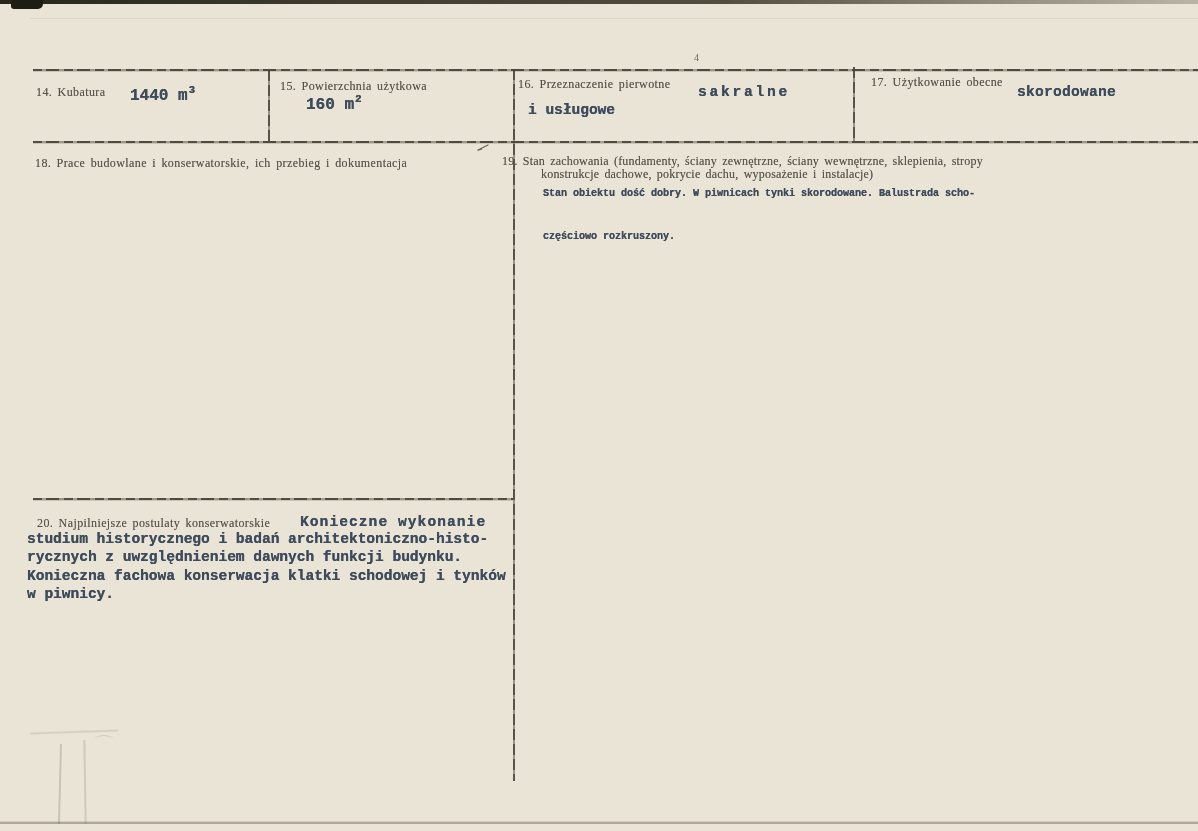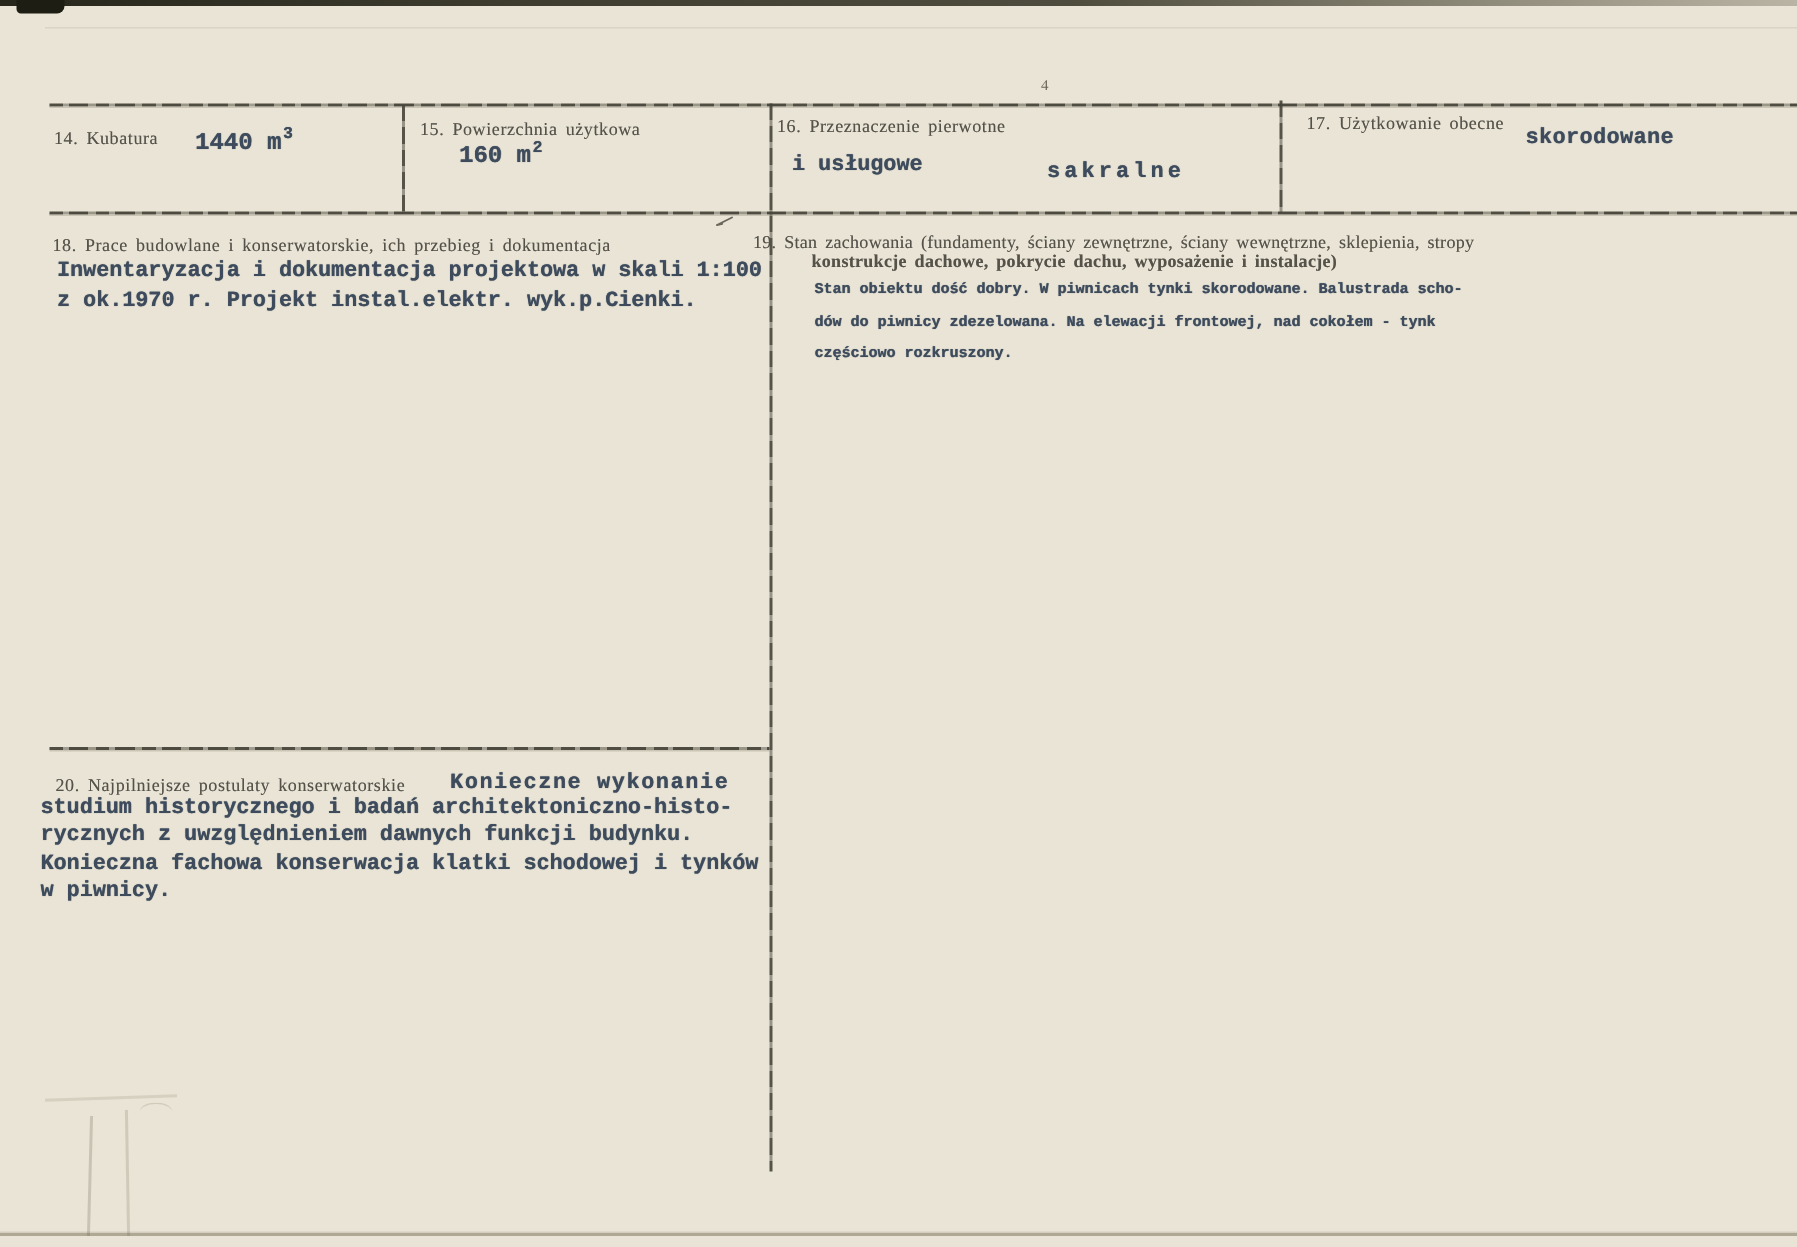--- a/index.html
+++ b/index.html
@@ -54,21 +54,21 @@
   
   .typed{
     position:absolute;color:#3d4b5c;font-family:"Liberation Mono", monospace;
     font-weight:700;font-size:14.5px;white-space:pre;line-height:20px;
     text-shadow:0 0 .6px rgba(56,70,88,.75), .3px 0 0 rgba(56,70,88,.4);
   }
   .typed sup{font-size:11px;position:relative;top:-1px;left:1px;}
   .t16{font-size:16px;text-align:center;}
   .s19-block{font-size:10px;line-height:21.5px;}
   .s20-block{line-height:18.4px;}
-  .ls28{letter-spacing:2.8px;margin-top:23px;}
+  .ls28{letter-spacing:2.8px;}
   .ls11{letter-spacing:1.1px;}
   
   .stray-four{position:absolute;color:#6b675a;font-size:10px;font-family:"Liberation Serif",serif;}
   .pen-tick{position:absolute;}
   .pencil{position:absolute;background:rgba(110,104,86,.26);}
   .pencil-arc{position:absolute;width:22px;height:12px;border:0;border-top:1.5px solid rgba(110,104,86,.2);border-radius:50%;}
 </style>
 </head>
 <body>
 
@@ -93,25 +93,24 @@
   <div class="typed t16" style="left:306px;top:90px;"><span>160 m</span><sup>2</sup></div>
 
   <div class="plabel" style="left:518px;top:77px;">16. Przeznaczenie pierwotne</div>
   <div class="typed ls28" style="left:698px;top:82px;">sakralne</div>
   <div class="typed" style="left:528px;top:100px;">i usługowe</div>
 
   <div class="plabel" style="left:871px;top:75px;">17. Użytkowanie obecne</div>
   <div class="typed" style="left:1017px;top:82px;letter-spacing:.3px;">skorodowane</div>
 
   <div class="plabel" style="left:35px;top:156px;">18. Prace budowlane i konserwatorskie, ich przebieg i dokumentacja</div>
-  <div class="typed" style="left:38px;top:171px;"><span>Inwentaryzacja i dokumentacja projektowa w skali 1:100</span><br><span>z ok.1970 r. Projekt instal.elektr. wyk.p.Cienki.</span></div>
 
   <div class="plabel" style="left:502px;top:154px;letter-spacing:.2px;">19. Stan zachowania (fundamenty, ściany zewnętrzne, ściany wewnętrzne, sklepienia, stropy</div>
-  <div class="plabel" style="left:541px;top:167px;letter-spacing:.2px;font-weight:bold;">konstrukcje dachowe, pokrycie dachu, wyposażenie i instalacje)</div>
-  <div class="typed s19-block" style="left:543px;top:183px;"><span>Stan obiektu dość dobry. W piwnicach tynki skorodowane. Balustrada scho-</span><br><span>dów do piwnicy zdezelowana. Na elewacji frontowej, nad cokołem - tynk</span><br><span>częściowo rozkruszony.</span></div>
+  <div class="plabel" style="left:541px;top:167px;letter-spacing:.2px;">konstrukcje dachowe, pokrycie dachu, wyposażenie i instalacje)</div>
+  <div class="typed s19-block" style="left:543px;top:183px;"><span>Stan obiektu dość dobry. W piwnicach tynki skorodowane. Balustrada scho-</span><br><br><span>częściowo rozkruszony.</span></div>
 
   <div class="plabel" style="left:37px;top:516px;">20. Najpilniejsze postulaty konserwatorskie</div>
   <div class="typed ls11" style="left:300px;top:512px;">Konieczne wykonanie</div>
   <div class="typed s20-block" style="left:27px;top:530px;"><span>studium historycznego i badań architektoniczno-histo-</span><br><span>rycznych z uwzględnieniem dawnych funkcji budynku.</span><br><span>Konieczna fachowa konserwacja klatki schodowej i tynków</span><br><span>w piwnicy.</span></div>
 
   <div class="stray-four" style="left:694px;top:52px;">4</div>
   <svg class="pen-tick" style="left:476px;top:143px;" width="14" height="10" viewBox="0 0 14 10">
     <path d="M12 2 C9 3.5 6 5 2 7 M2 7 L5.5 6.2" stroke="#6a675c" stroke-width="1.3" fill="none" stroke-linecap="round"></path>
   </svg>
 

